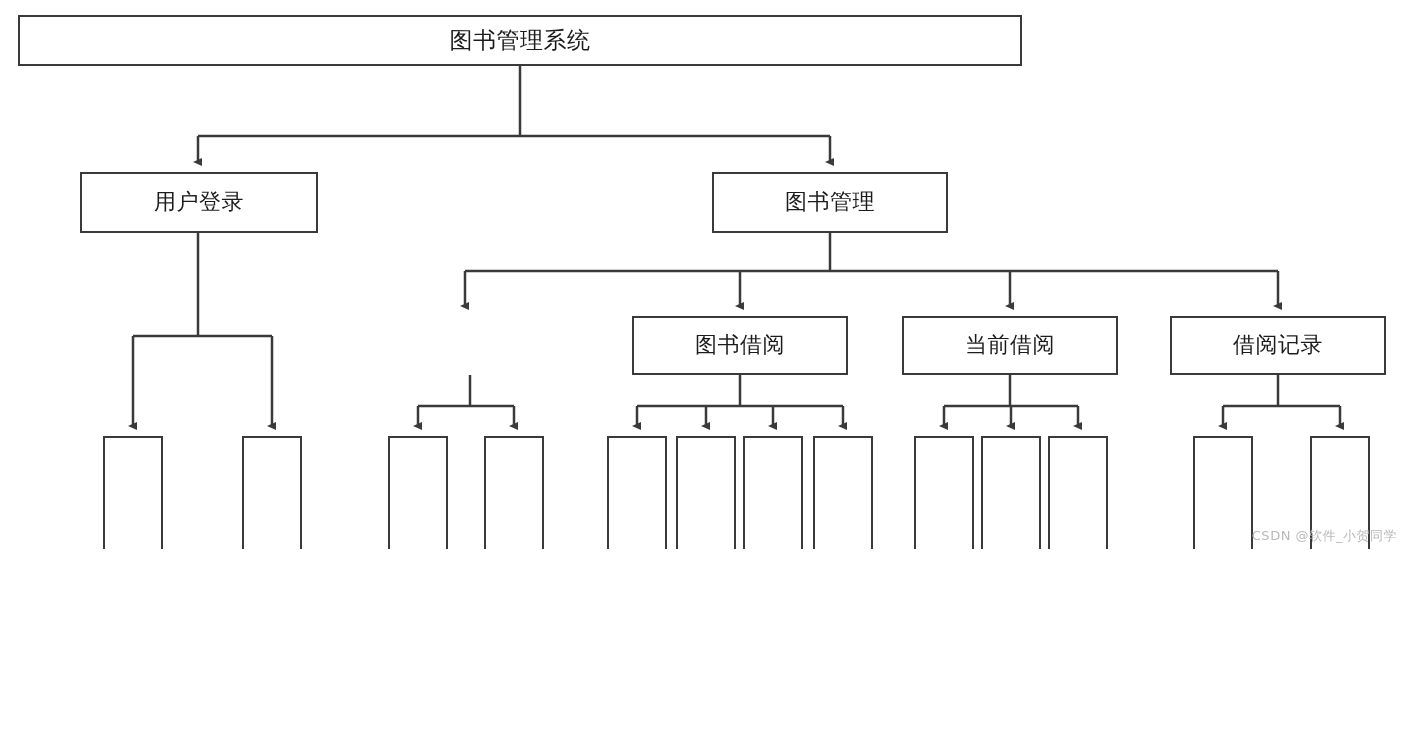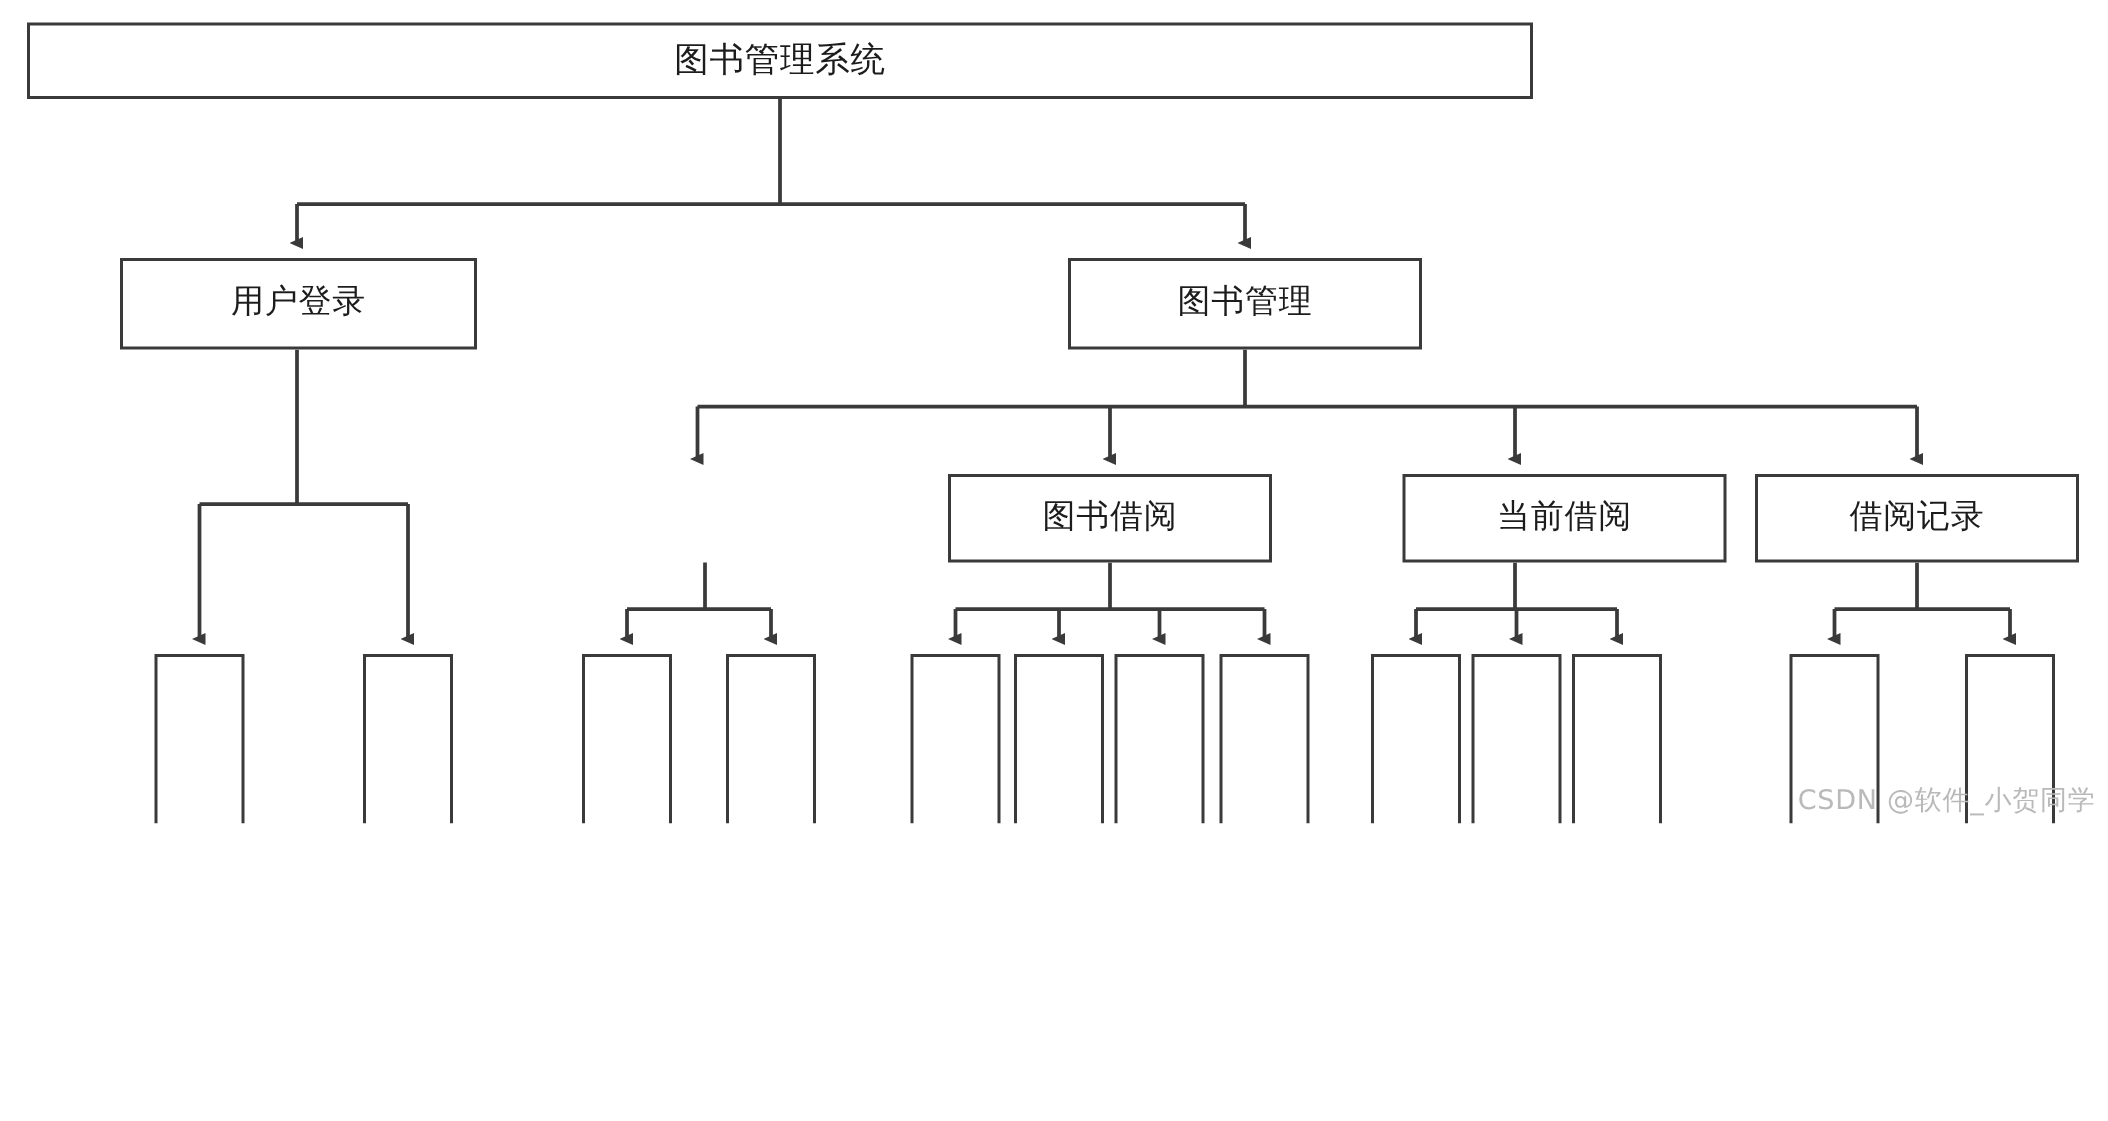--- a/index.html
+++ b/index.html
@@ -55,21 +55,21 @@
   }
   .node.v .vlabel {
     writing-mode: vertical-rl;
     text-orientation: upright;
     display: block;
   }
   .watermark {
     position: absolute;
     right: 8px;
     bottom: 4px;
-    font-size: 18px;
+    font-size: 13px;
     color: #b9b9b9;
     letter-spacing: 0.5px;
     white-space: nowrap;
   }
 </style>
 </head>
 <body>
 
 <div id="canvas">
 
@@ -130,21 +130,21 @@
   <div class="node h" style="left:80px; top:172px; width:238px; height:61px;">
     <span>用户登录</span>
   </div>
   <div class="node h" style="left:712px; top:172px; width:236px; height:61px;">
     <span>图书管理</span>
   </div>
 
   <div class="node h" style="left:632px; top:316px; width:216px; height:59px;">
     <span>图书借阅</span>
   </div>
-  <div class="node h" style="left:902px; top:316px; width:216px; height:59px;margin-left:33px;">
+  <div class="node h" style="left:902px; top:316px; width:216px; height:59px;">
     <span>当前借阅</span>
   </div>
   <div class="node h" style="left:1170px; top:316px; width:216px; height:59px;align-items:center;">
     <span>借阅记录</span>
   </div>
 
   <div class="node v" style="left:103px; top:436px; width:60px; height:297px;">
     <span class="vlabel">用户登录</span>
   </div>
   <div class="node v" style="left:242px; top:436px; width:60px; height:297px;">

